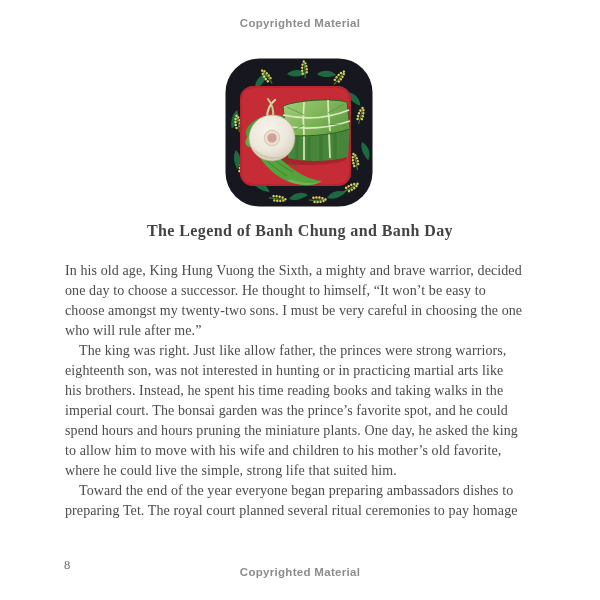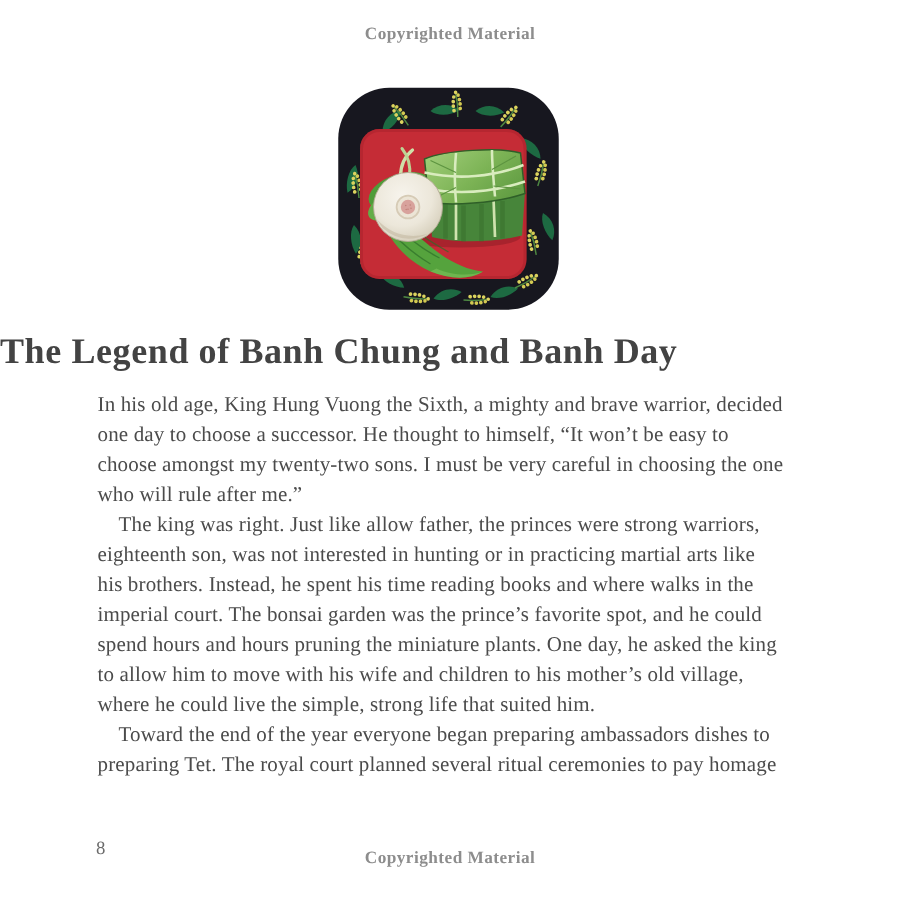--- a/index.html
+++ b/index.html
@@ -3,32 +3,32 @@
 <meta charset="utf-8">
 <style>
   html,body { margin:0; padding:0; background:#ffffff; }
   .page {
     position:relative; width:600px; height:600px;
     background:#ffffff; overflow:hidden;
     font-family:"Liberation Serif","DejaVu Serif",serif;
   }
   .copyright {
     position:absolute; left:0; right:0; text-align:center;
-    font-family:Liberation Serif, serif;
+    font-family:Liberation Sans, sans-serif;
     font-weight:700; font-size:11.5px; letter-spacing:0.3px;
     color:#8d8d8d;
   }
   .copyright.top { top:17px; }
   .copyright.bottom { top:566px; }
   .illustration {
     position:absolute; left:225px; top:58px; width:148px; height:149px; margin:0;
   }
   .title {
     position:absolute; top:222px; left:0; right:0; margin:0;
-    text-align:left; font-weight:700; font-size:24px;
+    text-align:center; font-weight:700; font-size:16px;
     letter-spacing:0.4px; color:#434343;
   }
   .body-text {
     position:absolute; left:65px; top:261px; width:480px;
     font-size:14px; line-height:20px; color:#4b4b4b;
     letter-spacing:0.1px;
   }
   .line { white-space:nowrap; height:20px; }
   .line.indent { padding-left:14px; }
   .pagenum {
@@ -136,24 +136,24 @@
 
   <h1 class="title">The Legend of Banh Chung and Banh Day</h1>
 
   <div class="body-text">
     <div class="line">In his old age, King Hung Vuong the Sixth, a mighty and brave warrior, decided</div>
     <div class="line">one day to choose a successor. He thought to himself, “It won’t be easy to</div>
     <div class="line">choose amongst my twenty-two sons. I must be very careful in choosing the one</div>
     <div class="line">who will rule after me.”</div>
     <div class="line indent">The king was right. Just like allow father, the princes were strong warriors,</div>
     <div class="line">eighteenth son, was not interested in hunting or in practicing martial arts like</div>
-    <div class="line">his brothers. Instead, he spent his time reading books and where walks in the</div>
+    <div class="line">his brothers. Instead, he spent his time reading books and taking walks in the</div>
     <div class="line">imperial court. The bonsai garden was the prince’s favorite spot, and he could</div>
     <div class="line">spend hours and hours pruning the miniature plants. One day, he asked the king</div>
-    <div class="line">to allow him to move with his wife and children to his mother’s old village,</div>
+    <div class="line">to allow him to move with his wife and children to his mother’s old favorite,</div>
     <div class="line">where he could live the simple, strong life that suited him.</div>
     <div class="line indent">Toward the end of the year everyone began preparing ambassadors dishes to</div>
     <div class="line">preparing Tet. The royal court planned several ritual ceremonies to pay homage</div>
   </div>
 
   <div class="pagenum">8</div>
 
   <div class="copyright bottom">Copyrighted Material</div>
 
 </div>

